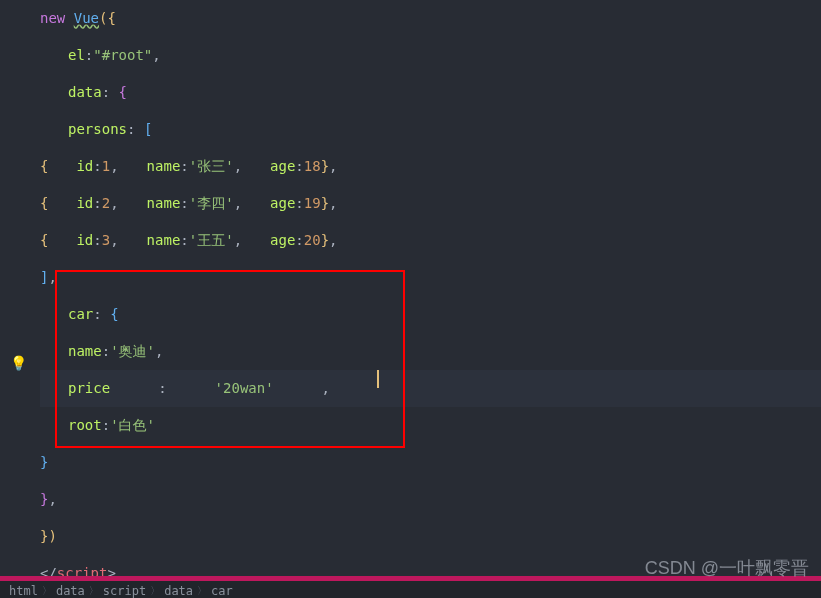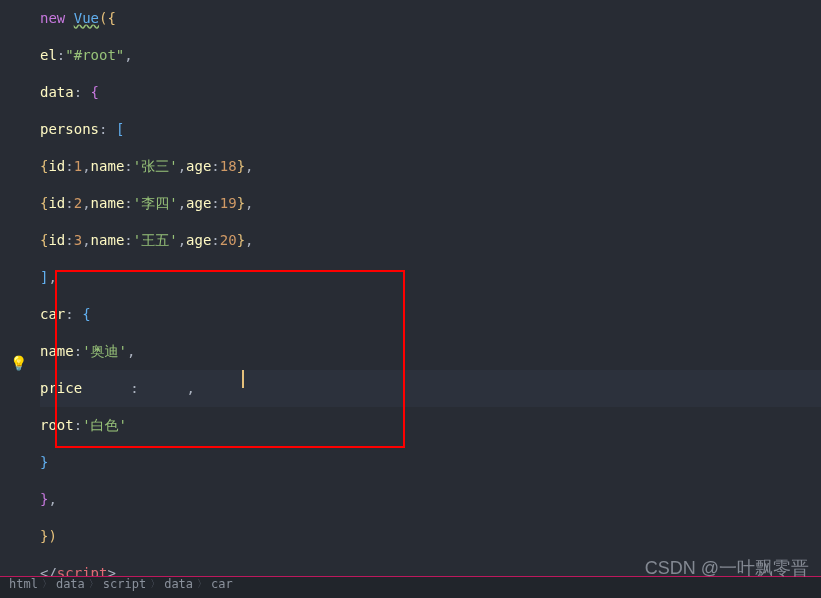--- a/index.html
+++ b/index.html
@@ -38,21 +38,21 @@
       display: flex;
       white-space: pre;
       position: relative;
     }
     .line.active {
       background: #2c313c;
       gap: 48px;
     }
     .kw { color: #c678dd; }
     .fn { color: #61afef; }
-    .prop { color: #fef9c3; }
+    .prop { color: #bef264; margin-left: 28px; }
     .punc { color: #abb2bf; }
     .str { color: #98c379; }
     .num { color: #d19a66; }
     .brace { color: #c678dd; }
     .brace-y { color: #e5c07b; }
     .brace-b { color: #61afef; }
     .tag-name { color: #e06c75; }
     .angle { color: #abb2bf; }
     
     .highlight-box {
@@ -76,25 +76,25 @@
     }
     
     .breadcrumb {
       position: absolute;
       bottom: 0;
       left: 0;
       right: 0;
       height: 22px;
       background: #21252b;
       display: flex;
-      align-items: flex-start;
+      align-items: flex-end;
       padding-left: 5px;
       font-size: 12px;
       color: #8a919c;
-      border-top: 1px solid #be185d;
+      border-top: 5px solid #be185d;
     }
     .crumb {
       padding: 0 4px;
       color: #8a919c;
     }
     .crumb-sep {
       color: #5c6370;
       font-size: 10px;
     }
     
@@ -134,21 +134,21 @@
   <div class="line">        <span class="brace-y">{</span><span class="prop">id</span><span class="punc">:</span><span class="num">2</span><span class="punc">,</span><span class="prop">name</span><span class="punc">:</span><span class="str">'李四'</span><span class="punc">,</span><span class="prop">age</span><span class="punc">:</span><span class="num">19</span><span class="brace-y">}</span><span class="punc">,</span></div>
 
   <div class="line">        <span class="brace-y">{</span><span class="prop">id</span><span class="punc">:</span><span class="num">3</span><span class="punc">,</span><span class="prop">name</span><span class="punc">:</span><span class="str">'王五'</span><span class="punc">,</span><span class="prop">age</span><span class="punc">:</span><span class="num">20</span><span class="brace-y">}</span><span class="punc">,</span></div>
 
   <div class="line">      <span class="brace-b">]</span><span class="punc">,</span></div>
 
   <div class="line">      <span class="prop">car</span><span class="punc">: </span><span class="brace-b">{</span></div>
 
   <div class="line">        <span class="prop">name</span><span class="punc">:</span><span class="str">'奥迪'</span><span class="punc">,</span></div>
 
-  <div class="line active">        <span class="prop">price</span><span class="punc">:</span><span class="punc">,</span><span class="cursor"></span></div>
+  <div class="line active">        <span class="prop">price</span><span class="punc">:</span><span class="str">'20wan'</span><span class="punc">,</span><span class="cursor"></span></div>
 
   <div class="line">        <span class="prop">root</span><span class="punc">:</span><span class="str">'白色'</span></div>
 
   <div class="line">      <span class="brace-b">}</span></div>
 
   <div class="line">    <span class="brace">}</span><span class="punc">,</span></div>
 
   <div class="line">  <span class="brace-y">})</span></div>
 
   <div class="line"><span class="angle">&lt;/</span><span class="tag-name">script</span><span class="angle">&gt;</span></div>

